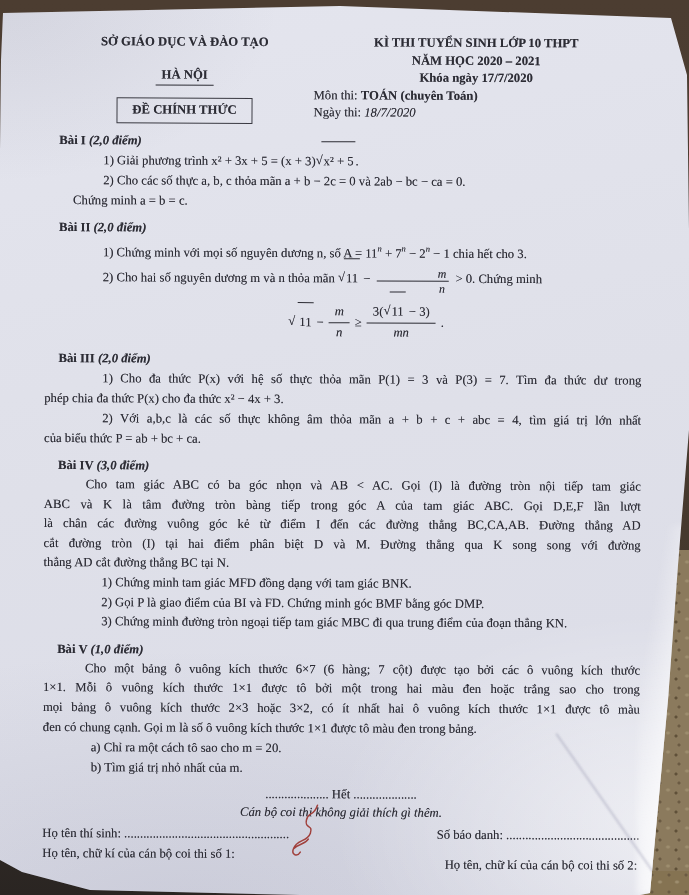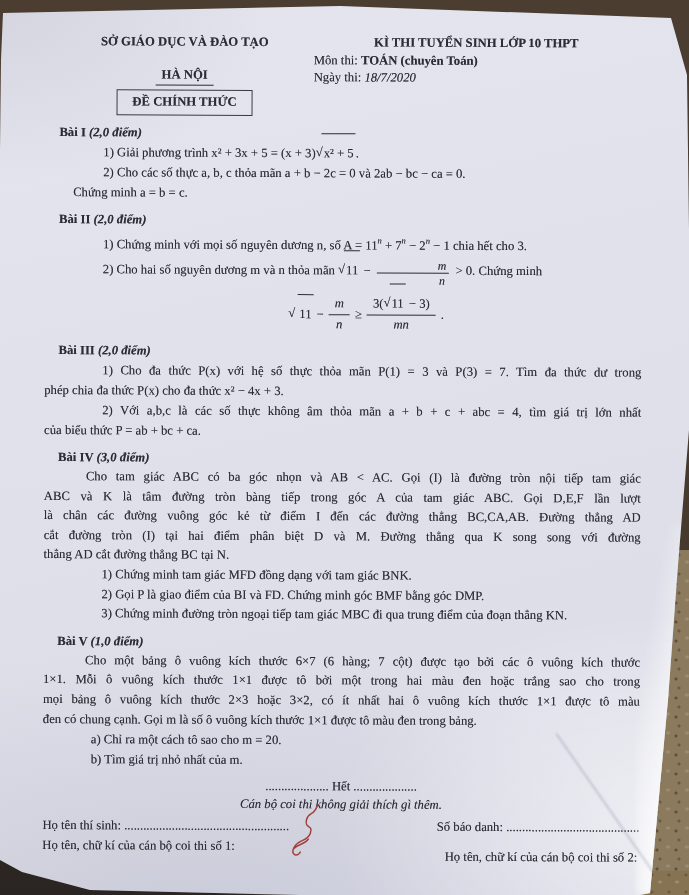--- a/index.html
+++ b/index.html
@@ -42,21 +42,21 @@
   .content{position:absolute;left:46px;right:46px;top:0;bottom:0;padding-top:33px;
     font-family:"Liberation Serif","DejaVu Serif",serif;font-size:12.7px;
     color:#2c2c34;line-height:20px;transform:rotate(.25deg);transform-origin:top left;
     text-shadow:0 0 .5px rgba(44,44,58,.55);}
   .header{display:flex;align-items:flex-start;}
   .h-left{width:250px;margin-left:14px;text-align:center;line-height:17px;}
   .h-right{flex:1;text-align:center;line-height:17.5px;}
   .b{font-weight:bold;}
   .city{display:inline-block;font-weight:bold;border-bottom:1.2px solid #2c2c34;
     padding:0 6px 1px;margin-top:16px;}
-  .official-box{display:inline-block;margin-top:4px;border:1.5px solid #3a3a42;
+  .official-box{display:inline-block;margin-top:12px;border:1.5px solid #3a3a42;
     padding:3px 15px 4px;font-weight:bold;}
   .meta{ text-align:left;padding-left:4px;}
   .it{font-style:italic;text-align:right;}
   .sec-head{font-weight:bold;text-indent:14px;margin-top:7px;}
   .pts{font-style:italic;}
   .ind58{text-indent:58px;}
   .ind48{text-indent:48px;}
   .ind42{text-indent:42px;}
   .ind28{text-indent:28px;}
   .jline{text-align:justify;text-align-last:justify;}
@@ -93,20 +93,22 @@
     <div class="content">
 
       <div class="header">
         <div class="h-left">
           <div class="b">SỞ GIÁO DỤC VÀ ĐÀO TẠO</div>
           <div><span class="city">HÀ NỘI</span></div>
           <div><span class="official-box">ĐỀ CHÍNH THỨC</span></div>
         </div>
         <div class="h-right">
           <div class="b">KÌ THI TUYỂN SINH LỚP 10 THPT</div>
+          <div class="b">NĂM HỌC 2020 – 2021</div>
+          <div class="b">Khóa ngày 17/7/2020</div>
           <div class="meta"><span>Môn thi: </span><span class="b">TOÁN (chuyên Toán)</span></div>
           <div class="meta"><span>Ngày thi: </span><span class="it">18/7/2020</span></div>
         </div>
       </div>
 
       <div class="sec-head"><span>Bài I </span><span class="pts">(2,0 điểm)</span></div>
       <div class="ind58"><span>1) Giải phương trình x² + 3x + 5 = (x + 3)</span><span class="sq">√</span><span class="sqa">x² + 5</span><span>.</span></div>
       <div class="ind58">2) Cho các số thực a, b, c thỏa mãn a + b − 2c = 0 và 2ab − bc − ca = 0.</div>
       <div class="ind28">Chứng minh a = b = c.</div>
 

